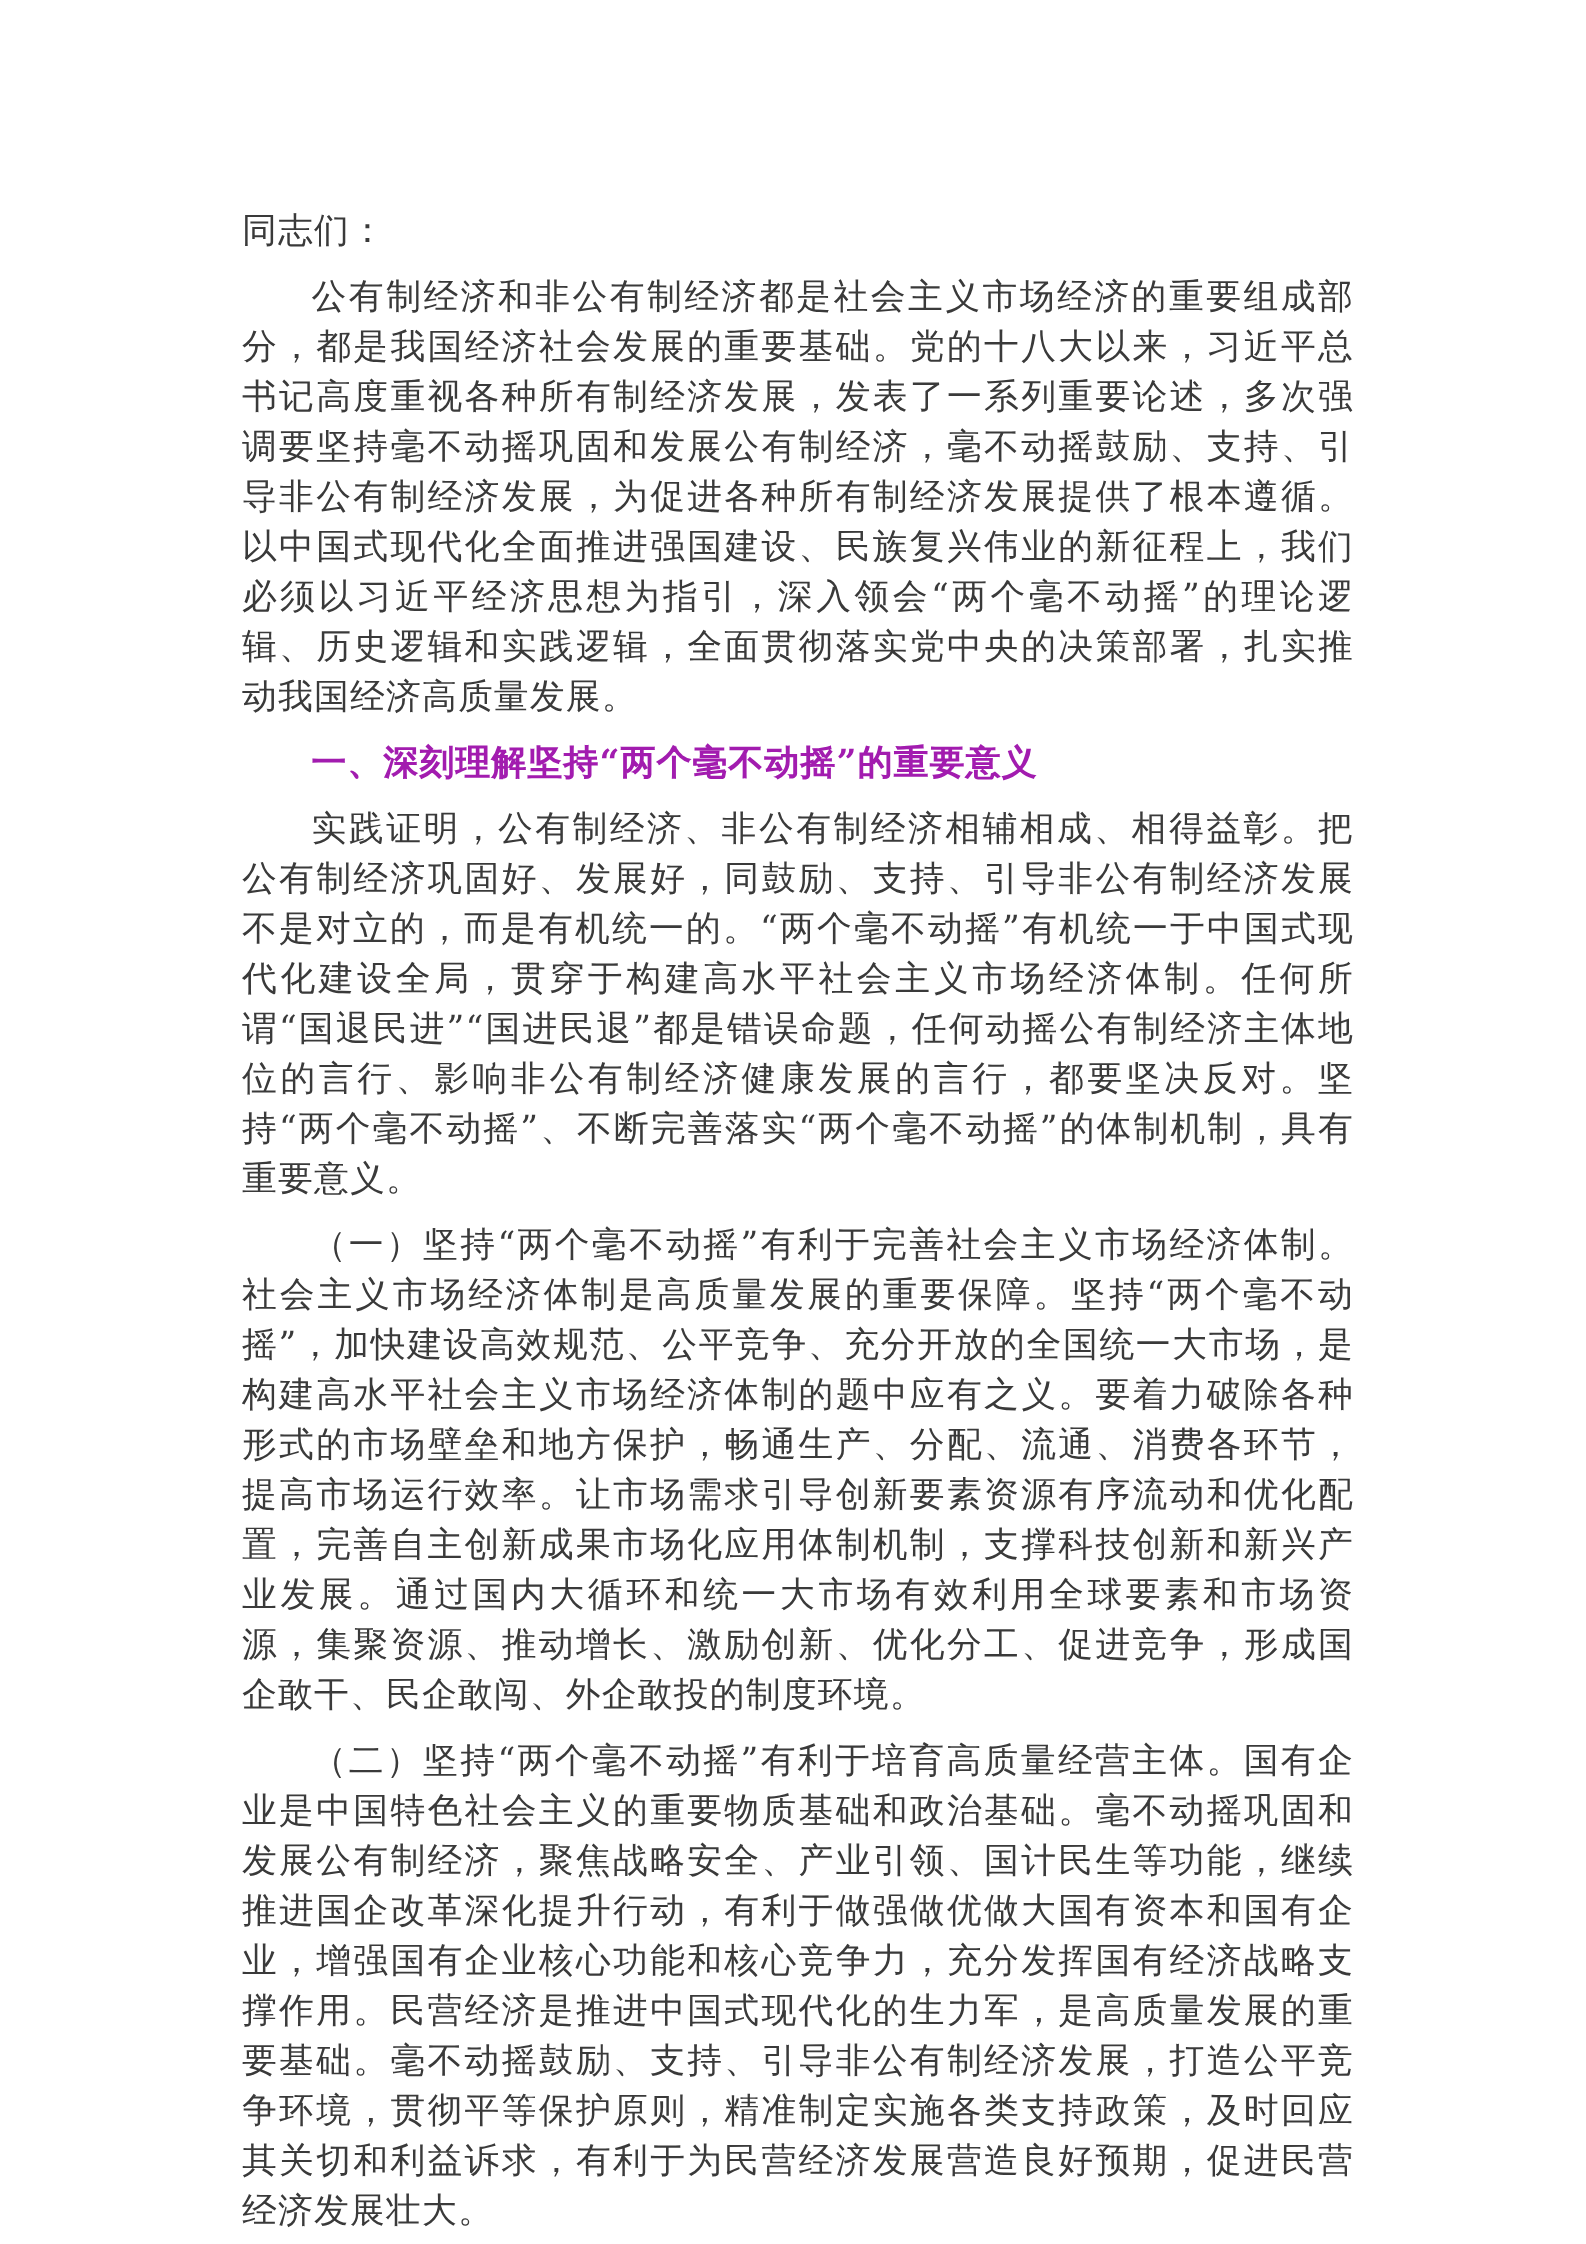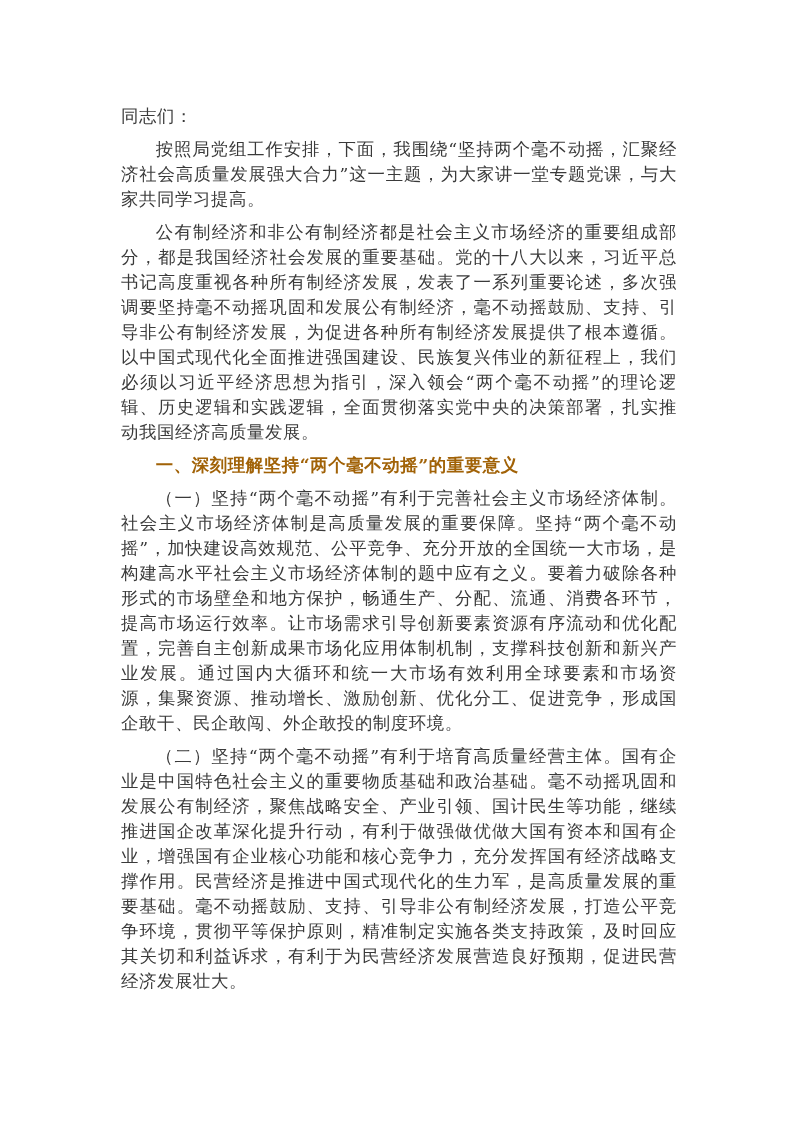--- a/index.html
+++ b/index.html
@@ -5,26 +5,26 @@
   html, body { margin: 0; padding: 0; background: #ffffff; }
   body { width: 793px; height: 1122px; position: relative; overflow: hidden; }
   .page {
     position: absolute; left: 121px; top: 88px; width: 556px;
     font-family: "DejaVu Serif", "Liberation Serif", serif;
     font-size: 17.4px; line-height: 25px; color: #3a3a3a;
     letter-spacing: 0.6px; text-align: justify;
   }
   .p { margin: 0 0 8px 0; text-indent: 2em; }
   .salutation { margin: 16px 0 8px 0; text-indent: 0; }
-  .heading { margin: 0 0 8px 0; text-indent: 2em; font-weight: bold; color: #a16207; }
+  .heading { margin: 0 0 8px 0; text-indent: 2em; font-weight: bold; color: #a21caf; }
 </style>
 </head>
 <body>
 
 <div class="page">
   <p class="salutation">同志们：</p>
-  <p class="p">按照局党组工作安排，下面，我围绕“坚持两个毫不动摇，汇聚经济社会高质量发展强大合力”这一主题，为大家讲一堂专题党课，与大家共同学习提高。</p>
   <p class="p">公有制经济和非公有制经济都是社会主义市场经济的重要组成部分，都是我国经济社会发展的重要基础。党的十八大以来，习近平总书记高度重视各种所有制经济发展，发表了一系列重要论述，多次强调要坚持毫不动摇巩固和发展公有制经济，毫不动摇鼓励、支持、引导非公有制经济发展，为促进各种所有制经济发展提供了根本遵循。以中国式现代化全面推进强国建设、民族复兴伟业的新征程上，我们必须以习近平经济思想为指引，深入领会“两个毫不动摇”的理论逻辑、历史逻辑和实践逻辑，全面贯彻落实党中央的决策部署，扎实推动我国经济高质量发展。</p>
   <p class="heading">一、深刻理解坚持“两个毫不动摇”的重要意义</p>
+  <p class="p">实践证明，公有制经济、非公有制经济相辅相成、相得益彰。把公有制经济巩固好、发展好，同鼓励、支持、引导非公有制经济发展不是对立的，而是有机统一的。“两个毫不动摇”有机统一于中国式现代化建设全局，贯穿于构建高水平社会主义市场经济体制。任何所谓“国退民进”“国进民退”都是错误命题，任何动摇公有制经济主体地位的言行、影响非公有制经济健康发展的言行，都要坚决反对。坚持“两个毫不动摇”、不断完善落实“两个毫不动摇”的体制机制，具有重要意义。</p>
   <p class="p">（一）坚持“两个毫不动摇”有利于完善社会主义市场经济体制。社会主义市场经济体制是高质量发展的重要保障。坚持“两个毫不动摇”，加快建设高效规范、公平竞争、充分开放的全国统一大市场，是构建高水平社会主义市场经济体制的题中应有之义。要着力破除各种形式的市场壁垒和地方保护，畅通生产、分配、流通、消费各环节，提高市场运行效率。让市场需求引导创新要素资源有序流动和优化配置，完善自主创新成果市场化应用体制机制，支撑科技创新和新兴产业发展。通过国内大循环和统一大市场有效利用全球要素和市场资源，集聚资源、推动增长、激励创新、优化分工、促进竞争，形成国企敢干、民企敢闯、外企敢投的制度环境。</p>
   <p class="p">（二）坚持“两个毫不动摇”有利于培育高质量经营主体。国有企业是中国特色社会主义的重要物质基础和政治基础。毫不动摇巩固和发展公有制经济，聚焦战略安全、产业引领、国计民生等功能，继续推进国企改革深化提升行动，有利于做强做优做大国有资本和国有企业，增强国有企业核心功能和核心竞争力，充分发挥国有经济战略支撑作用。民营经济是推进中国式现代化的生力军，是高质量发展的重要基础。毫不动摇鼓励、支持、引导非公有制经济发展，打造公平竞争环境，贯彻平等保护原则，精准制定实施各类支持政策，及时回应其关切和利益诉求，有利于为民营经济发展营造良好预期，促进民营经济发展壮大。</p>
 
 </div>
 
 </body></html>

